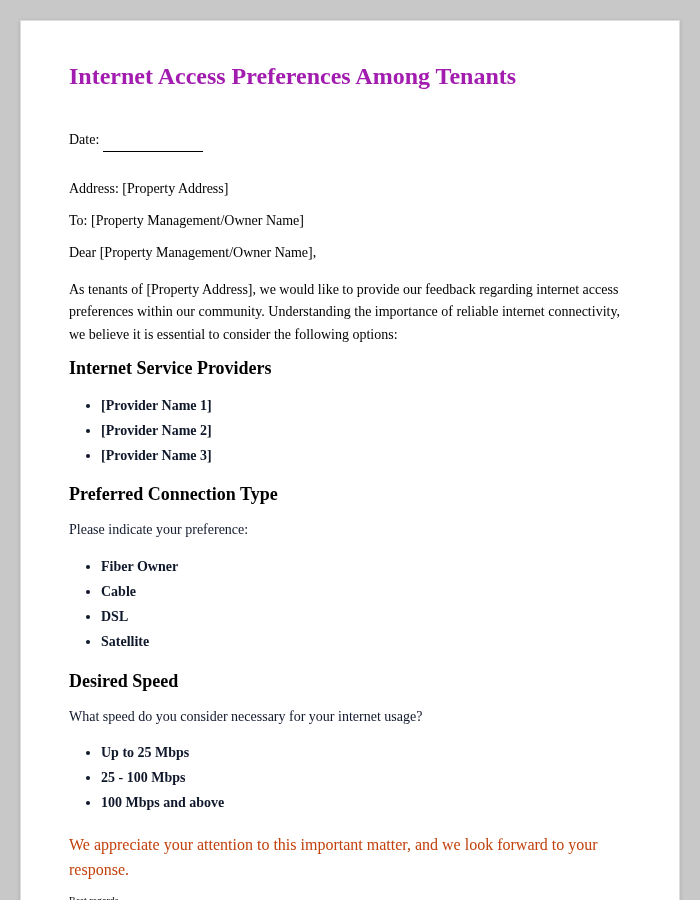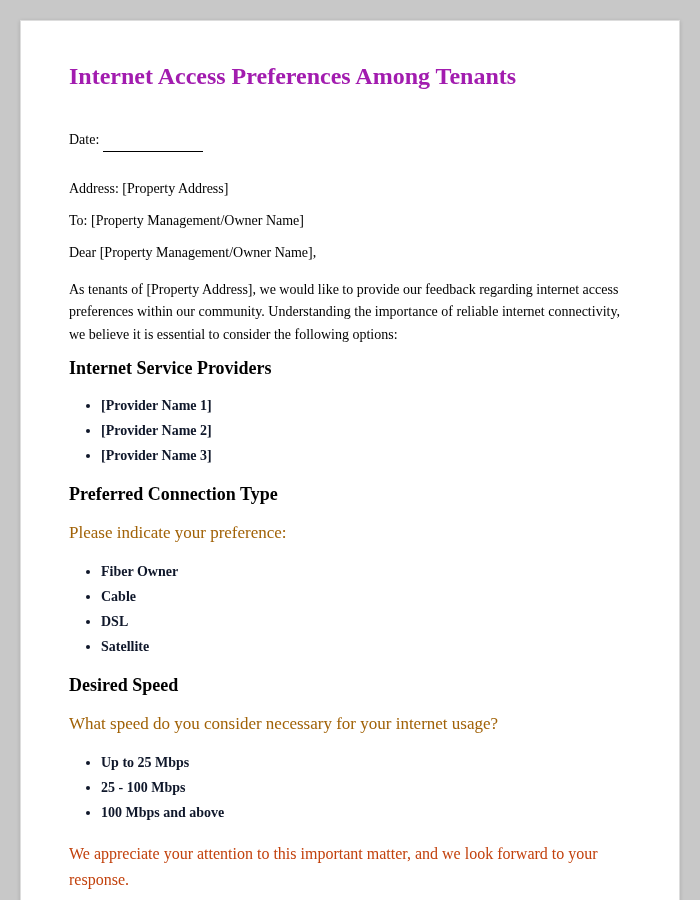--- a/index.html
+++ b/index.html
@@ -74,22 +74,22 @@
     }
 
     .bullet-list li {
       font-size: 14px;
       color: #0f172a;
       line-height: 1.8;
       font-weight: bold;
     }
 
     .preference-note {
-      font-size: 17px;
-      color: #a16207;
+      font-size: 14px;
+      color: #0f172a;
       margin-bottom: 12px;
       line-height: 1.6;
     }
 
     .closing-paragraph {
       font-size: 16px;
       color: #c2410c;
       line-height: 1.6;
       margin-bottom: 12px;
     }

